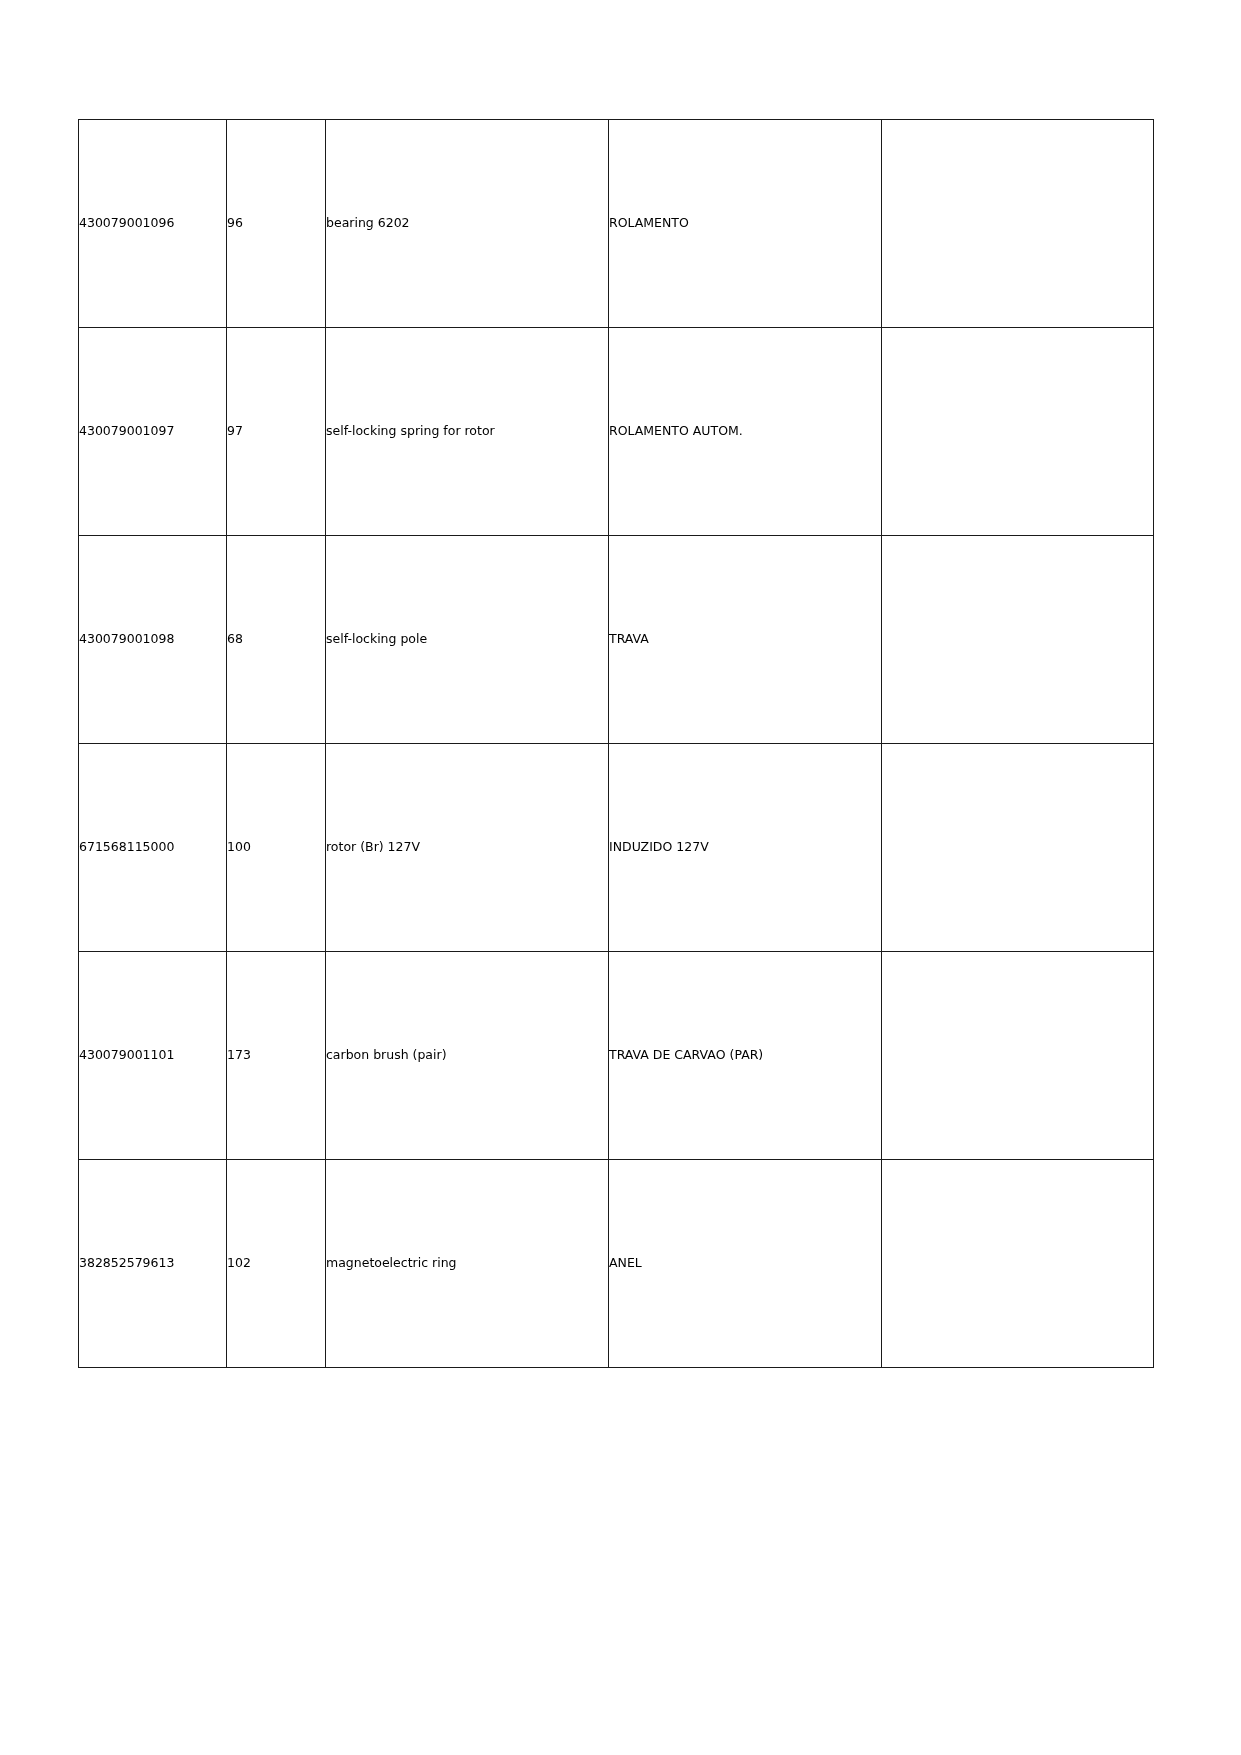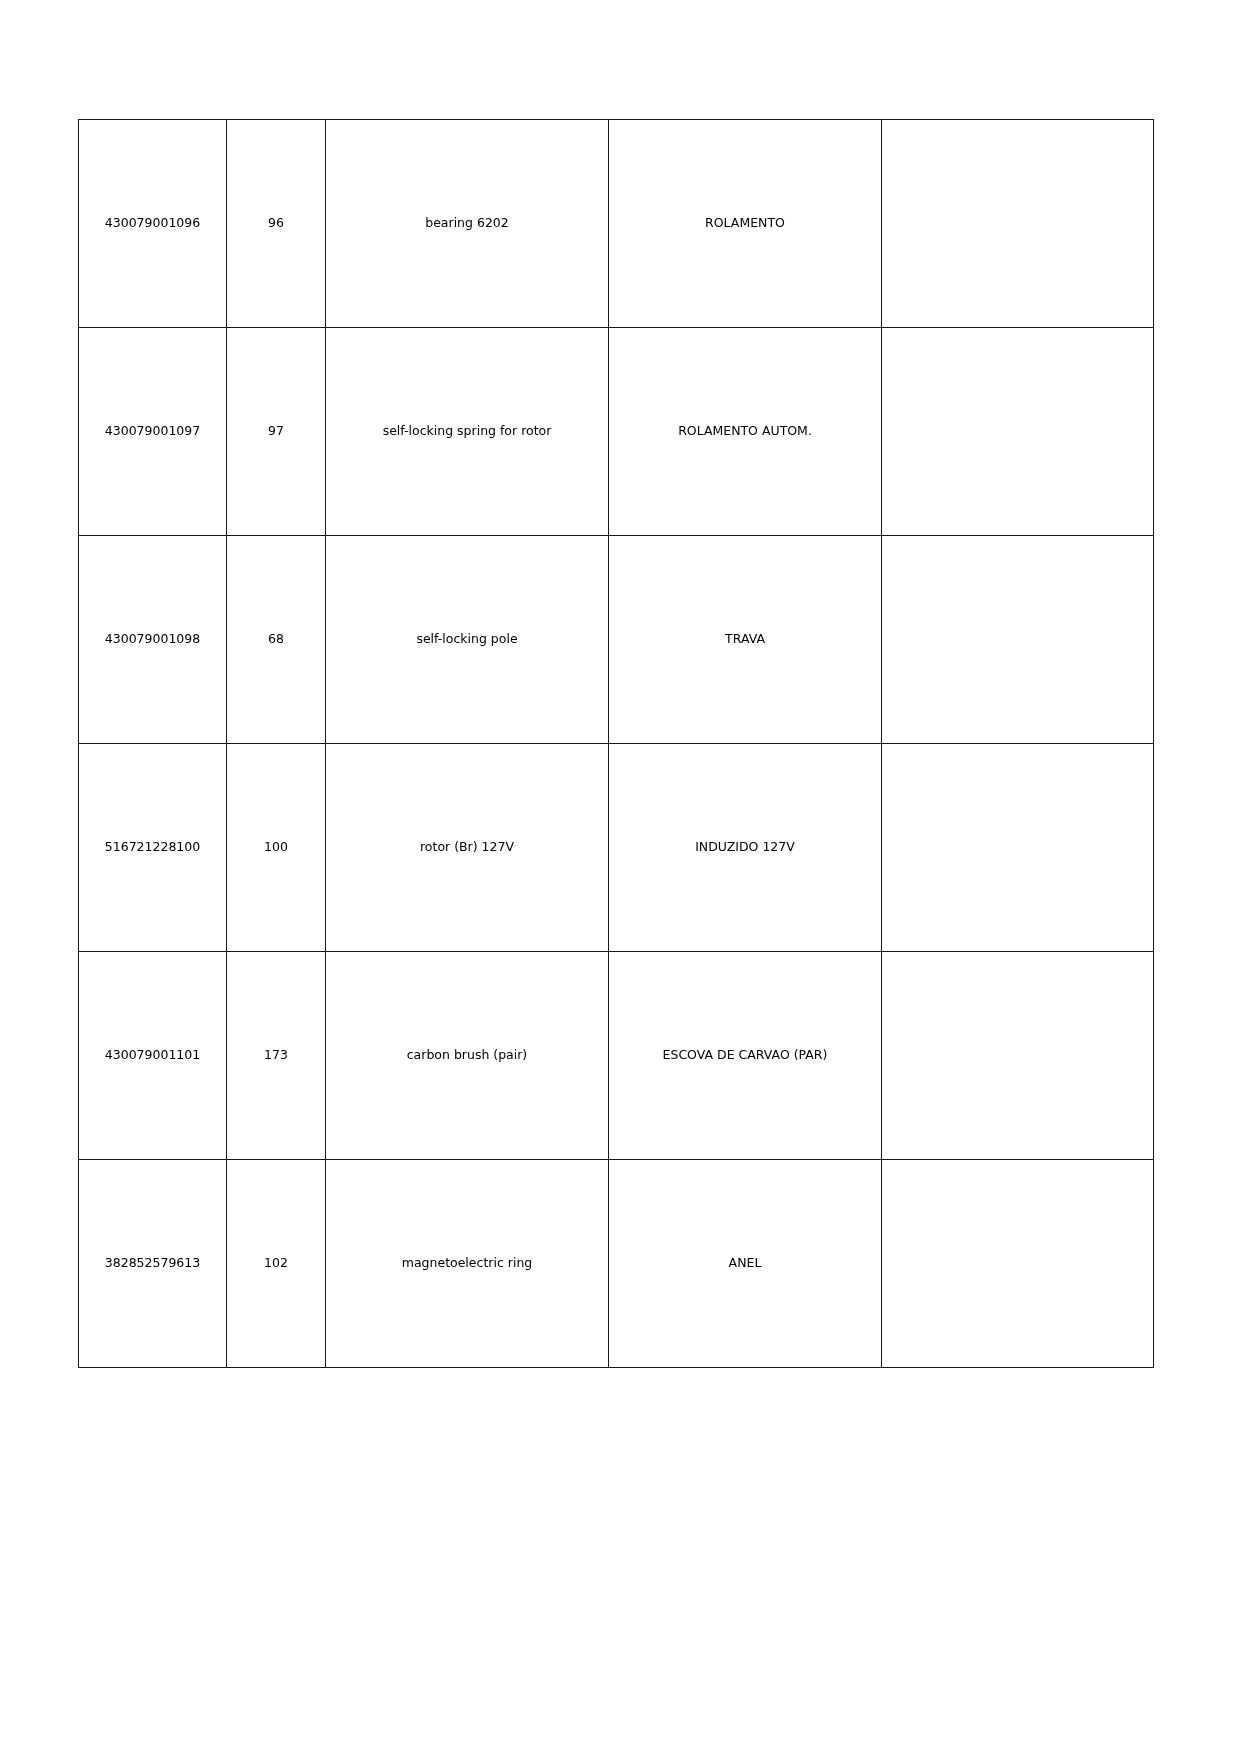--- a/index.html
+++ b/index.html
@@ -20,21 +20,21 @@
       left: 78px;
       top: 119px;
       border-collapse: collapse;
       table-layout: fixed;
       width: 1075px;
     }
     .parts-table td {
       border: 1.5px solid #1a1a1a;
       height: 207px;
       padding: 0;
-      text-align: center;
+      text-align: left;
       vertical-align: middle;
       font-size: 12.5px;
       line-height: 1;
       white-space: nowrap;
     }
     .col-code { width: 148px; }
     .col-pos { width: 99px; }
     .col-en { width: 283px; }
     .col-pt { width: 273px; }
     .col-extra { width: 272px; }
@@ -66,31 +66,31 @@
       <td></td>
     </tr>
     <tr>
       <td>430079001098</td>
       <td>68</td>
       <td>self-locking pole</td>
       <td>TRAVA</td>
       <td></td>
     </tr>
     <tr>
-      <td>516721228100</td>
+      <td>671568115000</td>
       <td>100</td>
       <td>rotor (Br) 127V</td>
       <td>INDUZIDO 127V</td>
       <td></td>
     </tr>
     <tr>
       <td>430079001101</td>
       <td>173</td>
       <td>carbon brush (pair)</td>
-      <td>ESCOVA DE CARVAO (PAR)</td>
+      <td>TRAVA DE CARVAO (PAR)</td>
       <td></td>
     </tr>
     <tr>
       <td>382852579613</td>
       <td>102</td>
       <td>magnetoelectric ring</td>
       <td>ANEL</td>
       <td></td>
     </tr>
   </tbody>

